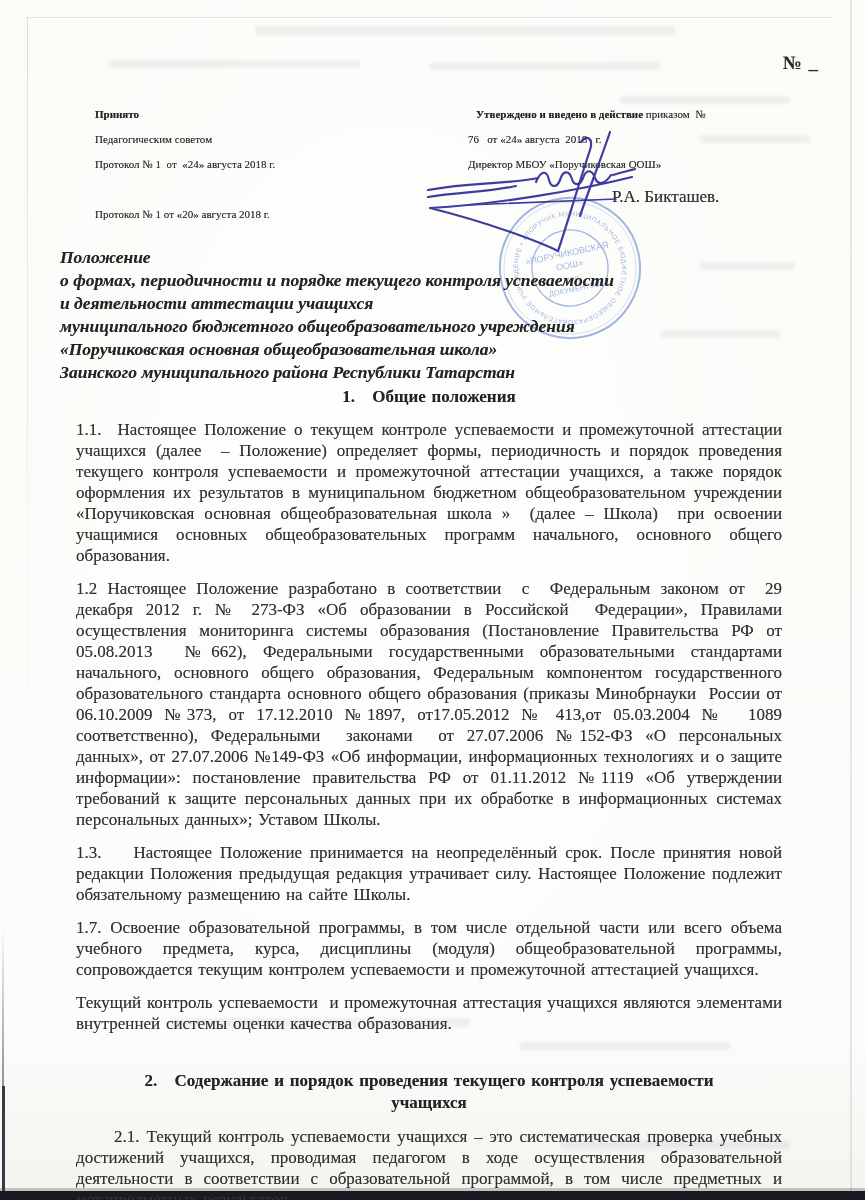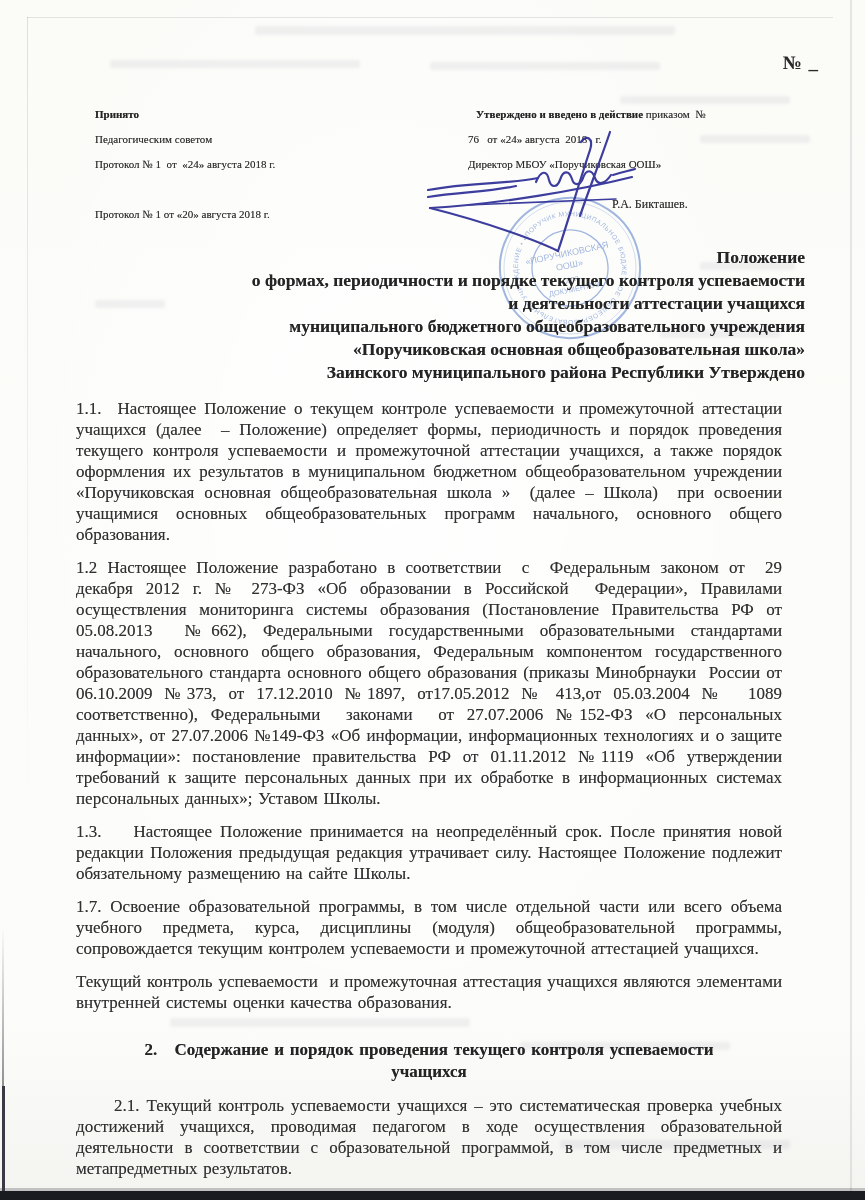--- a/index.html
+++ b/index.html
@@ -26,31 +26,31 @@
     background:linear-gradient(rgba(58,58,68,0), rgba(58,58,68,.55));}
   .ghost{position:absolute;background:rgba(110,110,128,.085);filter:blur(1.6px);border-radius:3px;}
   
   .doc-number{position:absolute;top:52px;right:46px;font-size:19px;font-weight:bold;color:#2a2a2a;letter-spacing:1px;}
   .hdr{font-size:11px;line-height:25px;text-shadow:0 0 .5px rgba(40,40,40,.55);}
   .accept-block{position:absolute;left:95px;top:102px;width:372px;}
   .approve-block{position:absolute;left:468px;top:102px;width:372px;}
   .approve-line1{white-space:nowrap;margin-left:8px;}
   .bold{font-weight:bold;color:#232323;}
   .blank-line{height:25px;}
-  .signer{position:absolute;left:612px;top:192px;font-size:12px;line-height:25px;text-shadow:0 0 .5px rgba(40,40,40,.55);}
+  .signer{position:absolute;left:612px;top:184px;font-size:17px;line-height:25px;text-shadow:0 0 .5px rgba(40,40,40,.55);}
   
   .ink-overlay{position:absolute;left:420px;top:120px;width:300px;height:240px;pointer-events:none;}
   
-  .title-block{position:absolute;top:246px;left:60px;width:745px;text-align:right;
-    font-weight:bold;font-size:17.5px;line-height:23px;color:#242424;text-shadow:0 0 .5px rgba(30,30,30,.5);}
+  .title-block{position:absolute;top:246px;left:60px;width:745px;text-align:left;
+    font-weight:bold;font-size:17.5px;line-height:23px;color:#242424;text-shadow:0 0 .5px rgba(30,30,30,.5);font-style:italic;}
   
   .body-block{position:absolute;top:386px;left:64px;width:730px;font-size:17px;line-height:21px;
     text-align:justify;word-spacing:1.5px;color:#313131;text-shadow:0 0 .5px rgba(45,45,45,.5);}
   .sec-heading{text-align:center;font-weight:bold;color:#242424;margin:0 0 10px 0;}
-  .sec-heading-2{margin-top:26px;margin-bottom:10px;line-height:22px;}
+  .sec-heading-2{margin-top:36px;margin-bottom:10px;line-height:22px;}
   .para{margin:12px;}
   .para-indent{text-indent:38px;}
 </style>
 </head>
 <body>
 
 <div class="page">
 
   <div class="scan-top-line"></div>
   <div class="scan-left-line"></div>
@@ -121,24 +121,25 @@
       <path d="M 138 131 C 146 108, 158 66, 170 30 C 174 18, 166 14, 161 22"></path>
     </g>
   </svg>
 
   <div class="title-block">
     <div>Положение</div>
     <div>о формах, периодичности и порядке текущего контроля успеваемости</div>
     <div>и деятельности аттестации учащихся</div>
     <div>муниципального бюджетного общеобразовательного учреждения</div>
     <div>«Поручиковская основная общеобразовательная школа»</div>
-    <div>Заинского муниципального района Республики Утверждено</div>
+    <div>Заинского муниципального района Республики Татарстан</div>
   </div>
 
   <div class="body-block">
+    <div class="sec-heading">1.&nbsp;&nbsp; Общие положения</div>
     <p class="para">1.1.&nbsp; Настоящее Положение о текущем контроле успеваемости и промежуточной аттестации учащихся (далее&nbsp; – Положение) определяет формы, периодичность и порядок проведения текущего контроля успеваемости и промежуточной аттестации учащихся, а также порядок оформления их результатов в муниципальном бюджетном общеобразовательном учреждении «Поручиковская основная общеобразовательная школа »&nbsp; (далее – Школа)&nbsp; при освоении учащимися основных общеобразовательных программ начального, основного общего образования.</p>
     <p class="para">1.2 Настоящее Положение разработано в соответствии&nbsp; с&nbsp; Федеральным законом от&nbsp; 29 декабря 2012 г. № 273-ФЗ «Об образовании в Российской&nbsp; Федерации», Правилами осуществления мониторинга системы образования (Постановление Правительства РФ от 05.08.2013&nbsp; №662), Федеральными государственными образовательными стандартами начального, основного общего образования, Федеральным компонентом государственного образовательного стандарта основного общего образования (приказы Минобрнауки&nbsp; России от 06.10.2009 №373, от 17.12.2010 №1897, от17.05.2012 № 413,от 05.03.2004 №&nbsp; 1089 соответственно), Федеральными&nbsp; законами&nbsp; от 27.07.2006 №152-ФЗ «О персональных данных», от 27.07.2006 №149-ФЗ «Об информации, информационных технологиях и о защите информации»: постановление правительства РФ от 01.11.2012 №1119 «Об утверждении требований к защите персональных данных при их обработке в информационных системах персональных данных»; Уставом Школы.</p>
     <p class="para">1.3.&nbsp;&nbsp;&nbsp; Настоящее Положение принимается на неопределённый срок. После принятия новой редакции Положения предыдущая редакция утрачивает силу. Настоящее Положение подлежит обязательному размещению на сайте Школы.</p>
     <p class="para">1.7. Освоение образовательной программы, в том числе отдельной части или всего объема учебного предмета, курса, дисциплины (модуля) общеобразовательной программы, сопровождается текущим контролем успеваемости и промежуточной аттестацией учащихся.</p>
     <p class="para">Текущий контроль успеваемости&nbsp; и промежуточная аттестация учащихся являются элементами внутренней системы оценки качества образования.</p>
     <div class="sec-heading sec-heading-2">
       <div>2.&nbsp;&nbsp; Содержание и порядок проведения текущего контроля успеваемости</div>
       <div>учащихся</div>
     </div>
     <p class="para para-indent">2.1. Текущий контроль успеваемости учащихся – это систематическая проверка учебных достижений учащихся, проводимая педагогом в ходе осуществления образовательной деятельности в соответствии с образовательной программой, в том числе предметных и метапредметных результатов.</p>

